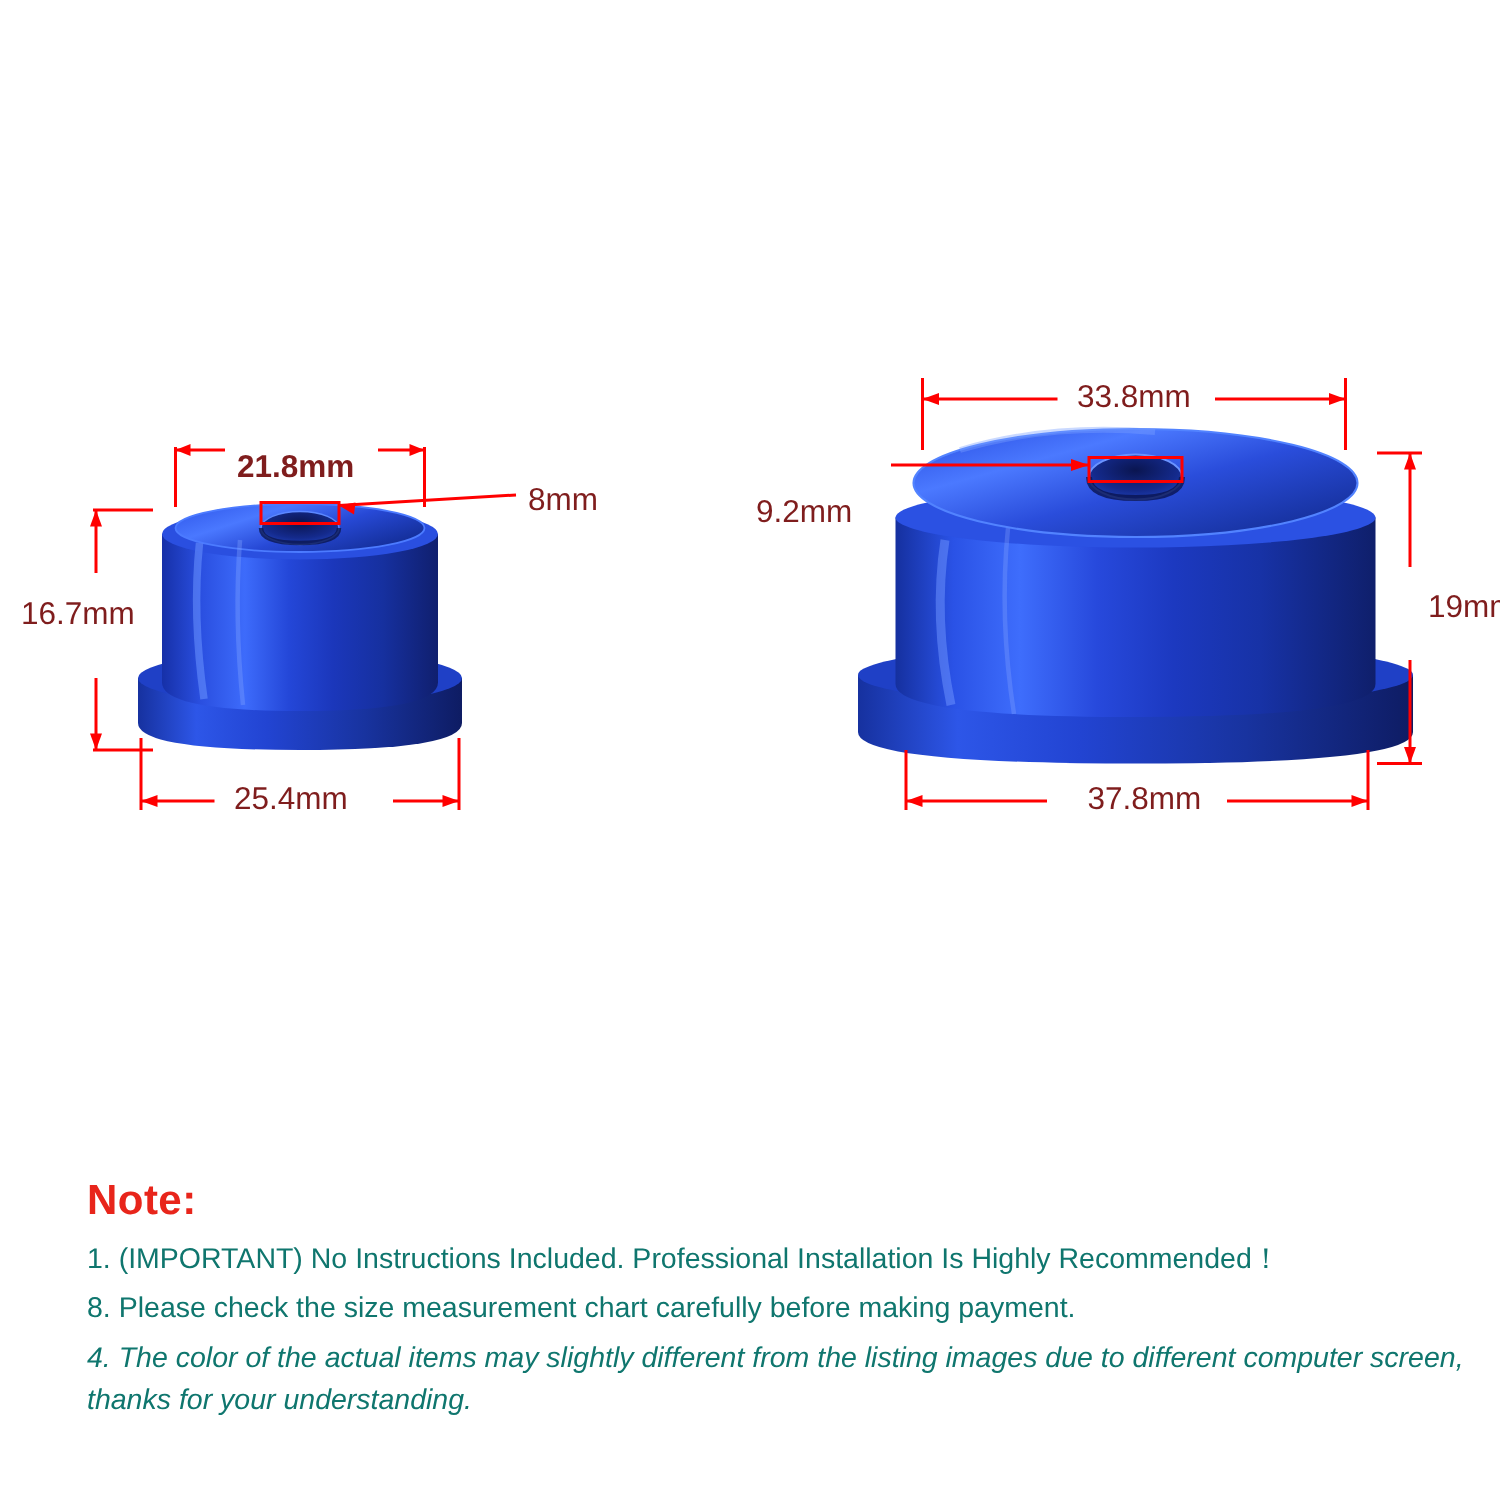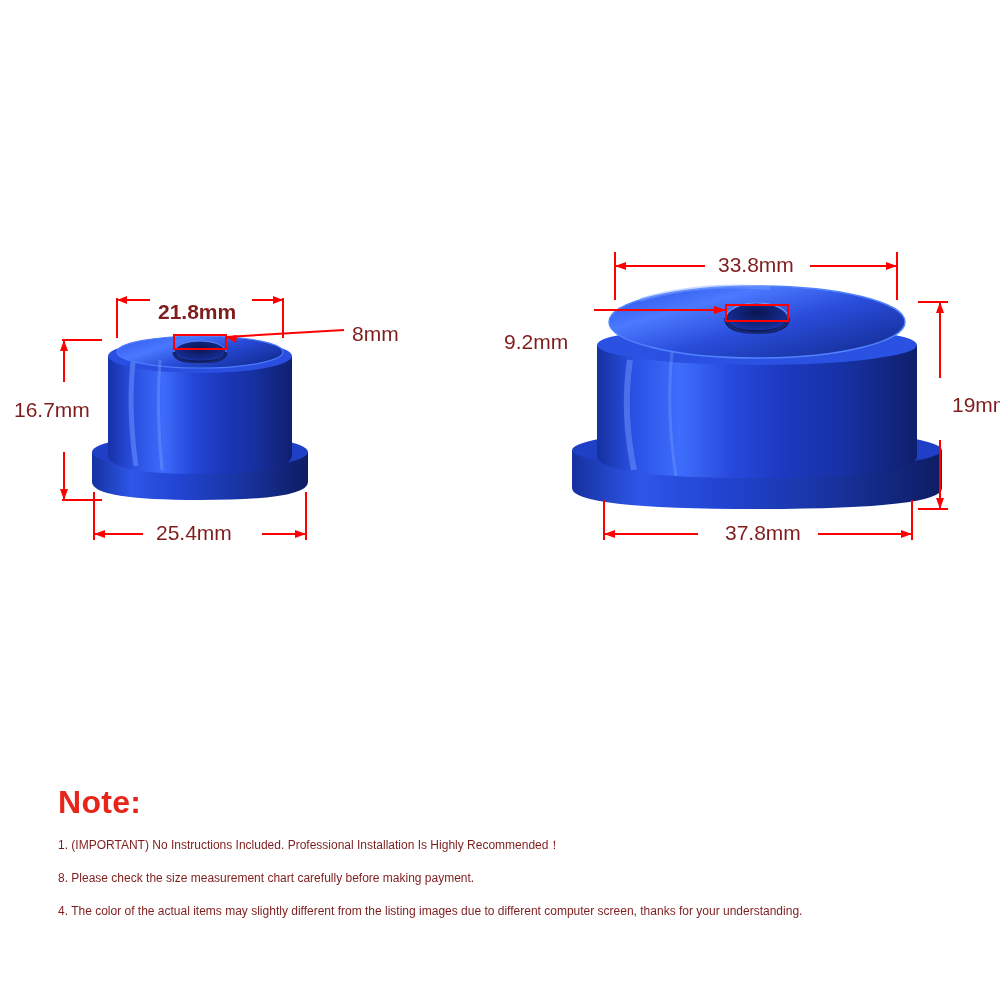--- a/index.html
+++ b/index.html
@@ -34,32 +34,32 @@
 
   
   #note-block {
     position: absolute;
     left: 58px;
     top: 784px;
     width: 920px;
   }
   #note-title {
     color: #e8251b;
-    font-size: 32px;
+    font-size: 28px;
     font-weight: bold;
     margin: 0 0 10px 0;
     letter-spacing: 0.3px;
   }
   .note-line {
-    font-size: 12px;
+    font-size: 19px;
     line-height: 28px;
-    color: #7f1d1d;
+    color: #0f766e;
     margin: 0 0 5px 0;
   }
-  .note-line:last-child { margin-bottom: 0; }
+  .note-line:last-child { margin-bottom: 0; font-style: italic; }
 </style>
 </head>
 <body>
 
 <div id="diagram">
 
   <svg width="1000" height="770" viewBox="0 0 1000 770" xmlns="http://www.w3.org/2000/svg">
     <defs>
 
       <linearGradient id="bodyGradSmall" x1="0" y1="0" x2="1" y2="0">

